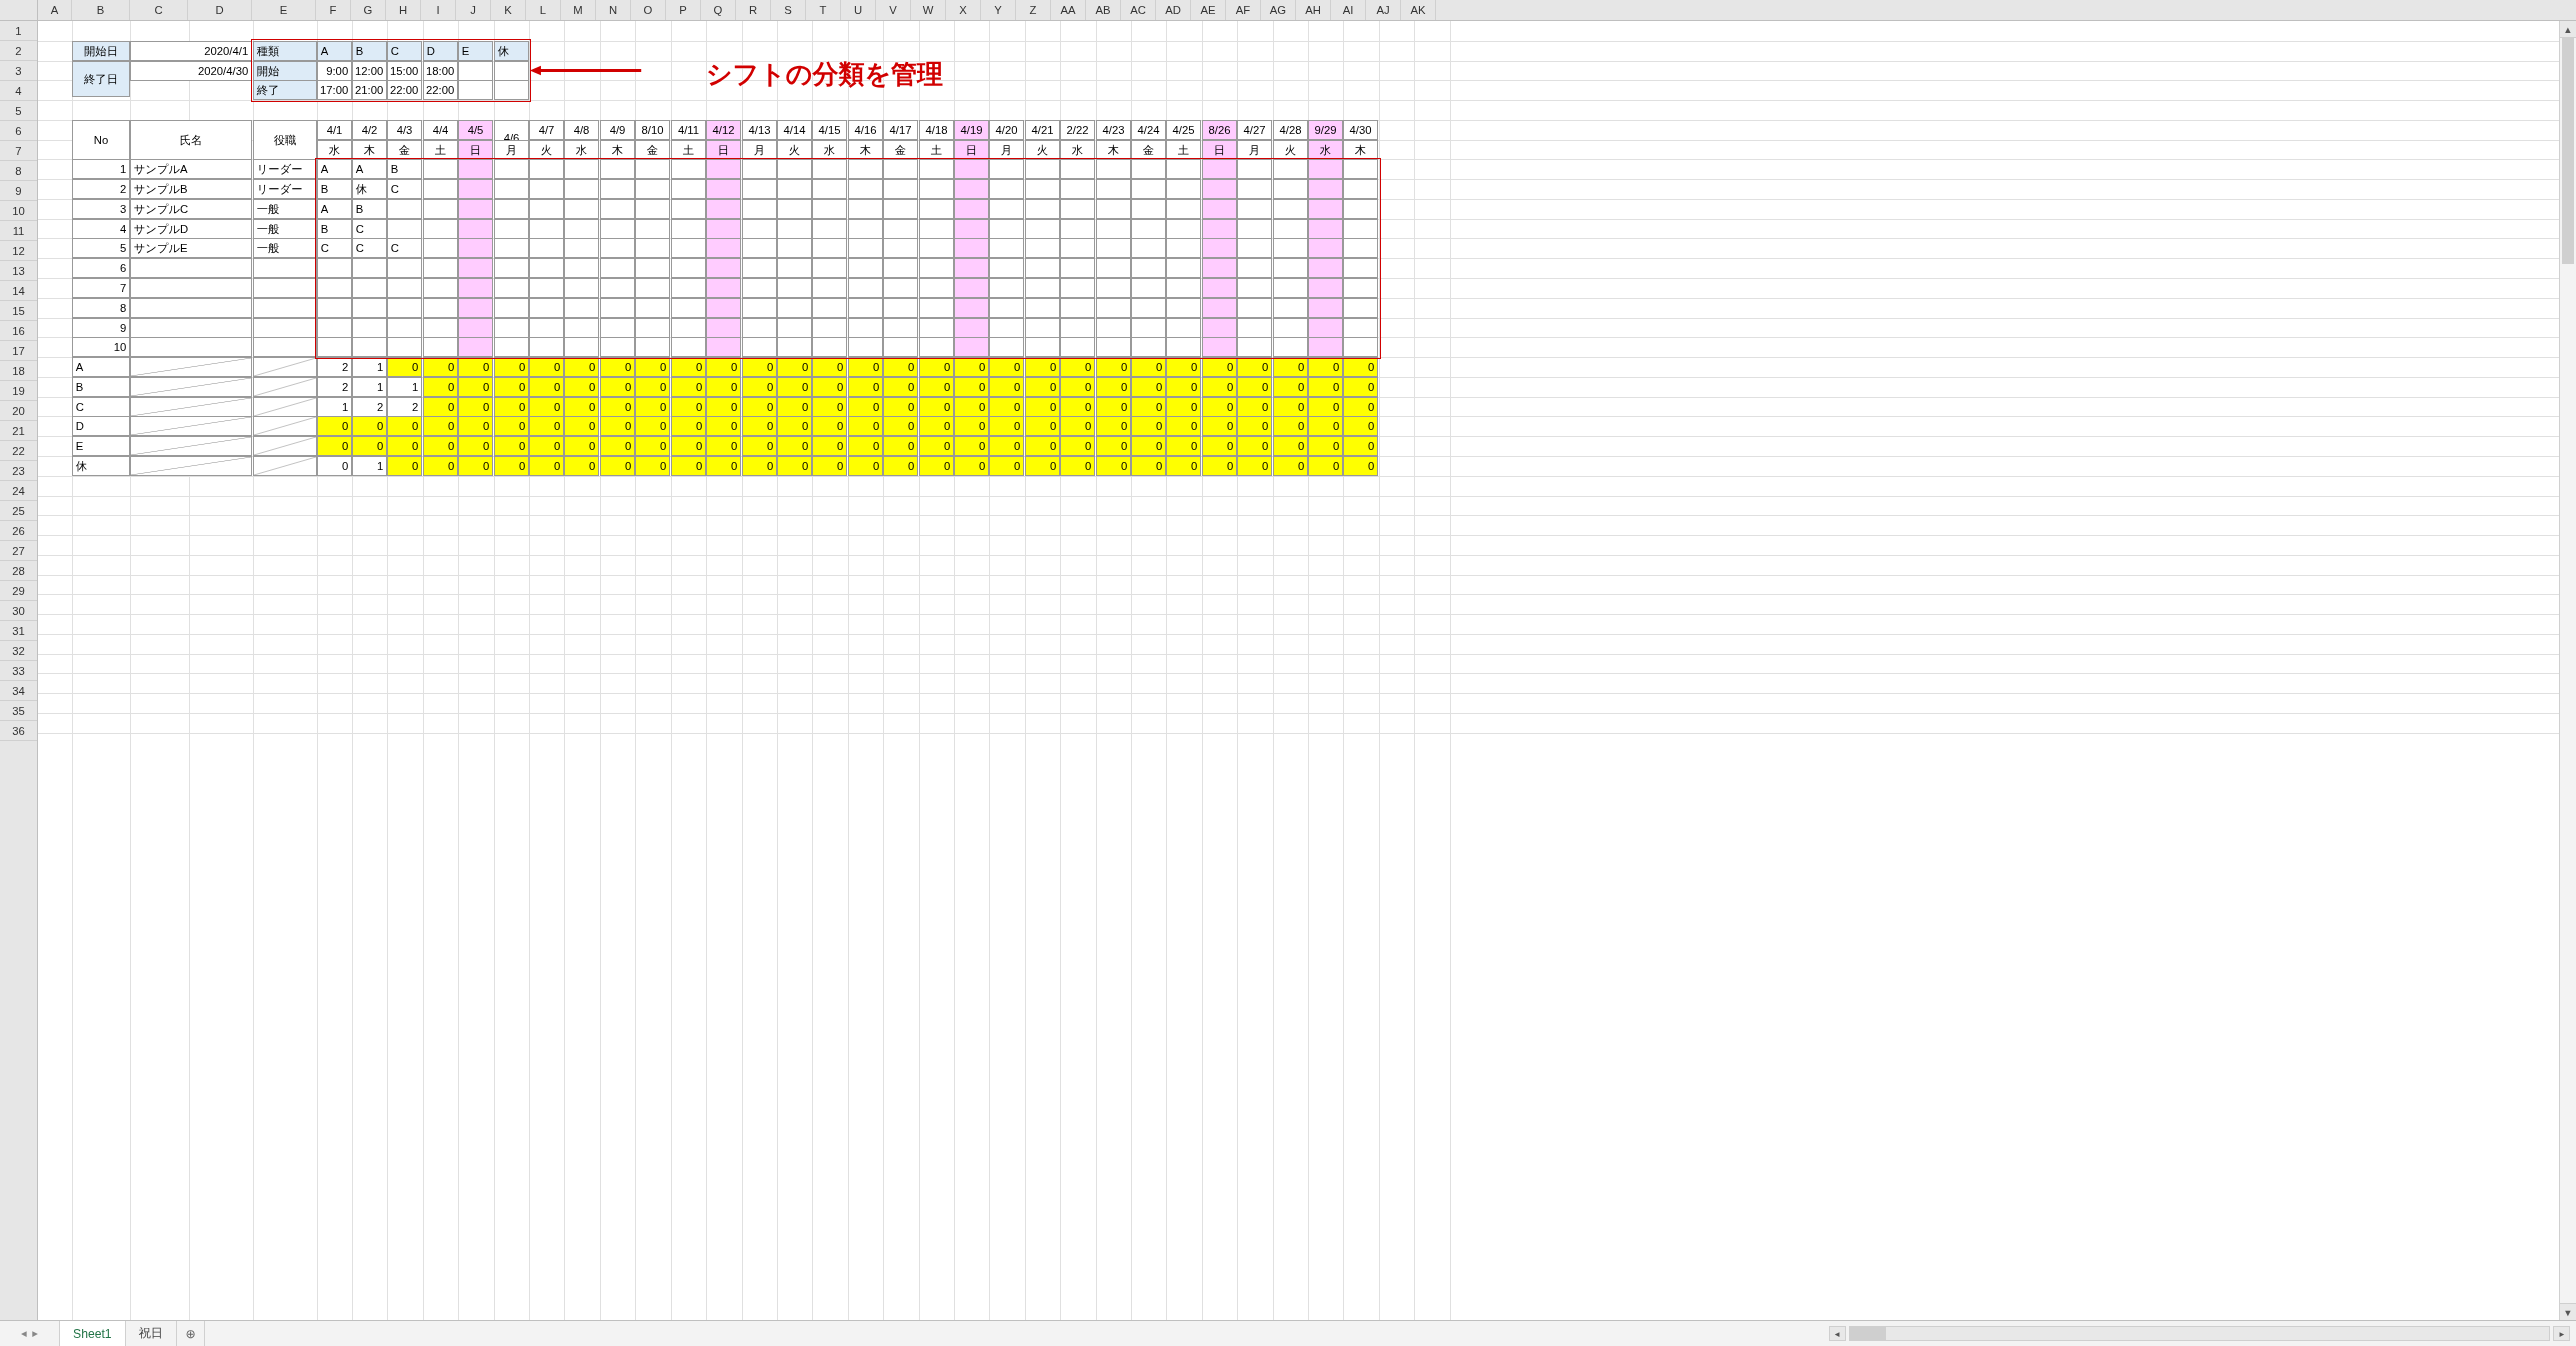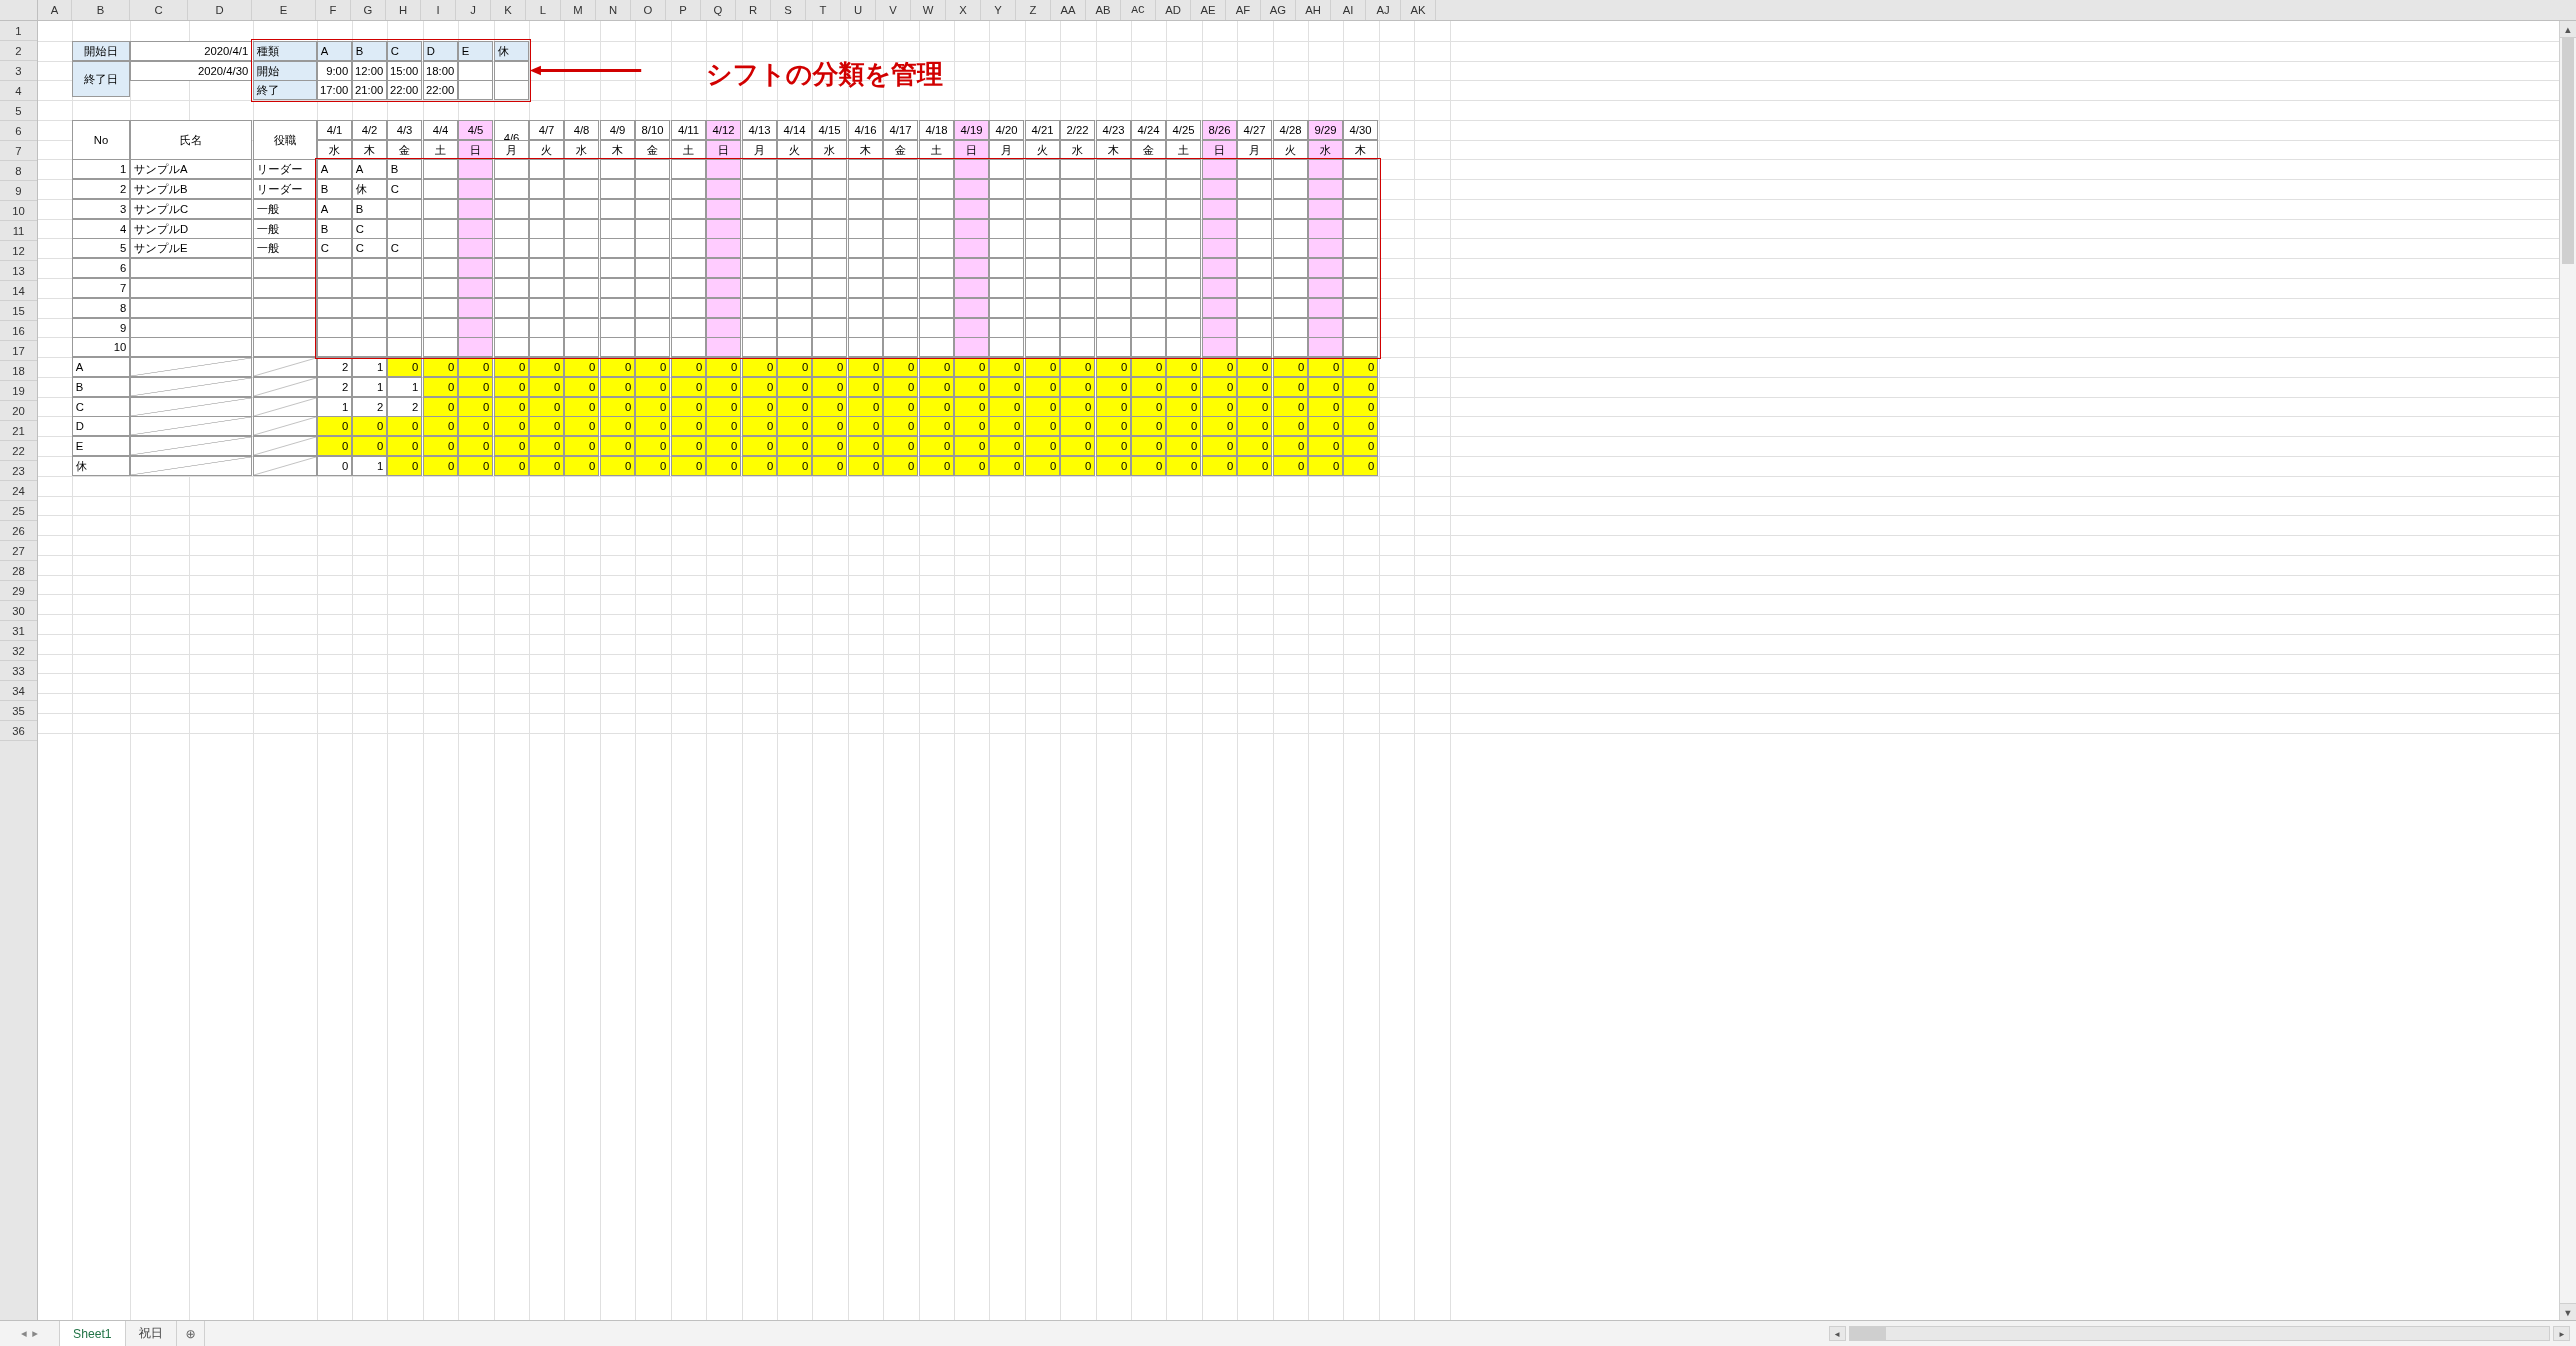--- a/index.html
+++ b/index.html
@@ -84,21 +84,21 @@
         <div class="col" style="width: 35px;">S</div>
         <div class="col" style="width: 35px;">T</div>
         <div class="col" style="width: 35px;">U</div>
         <div class="col" style="width: 35px;">V</div>
         <div class="col" style="width: 35px;">W</div>
         <div class="col" style="width: 35px;">X</div>
         <div class="col" style="width: 35px;">Y</div>
         <div class="col" style="width: 35px;">Z</div>
         <div class="col" style="width: 35px;">AA</div>
         <div class="col" style="width: 35px;">AB</div>
-        <div class="col" style="width: 35px; font-family: Liberation Mono, monospace;">AC</div>
+        <div class="col" style="width: 35px;">AC</div>
         <div class="col" style="width: 35px;">AD</div>
         <div class="col" style="width: 35px;">AE</div>
         <div class="col" style="width: 35px;">AF</div>
         <div class="col" style="width: 35px;">AG</div>
         <div class="col" style="width: 35px;">AH</div>
         <div class="col" style="width: 35px;">AI</div>
         <div class="col" style="width: 35px;">AJ</div>
         <div class="col" style="width: 35px;">AK</div>
       </div>
   </div>

